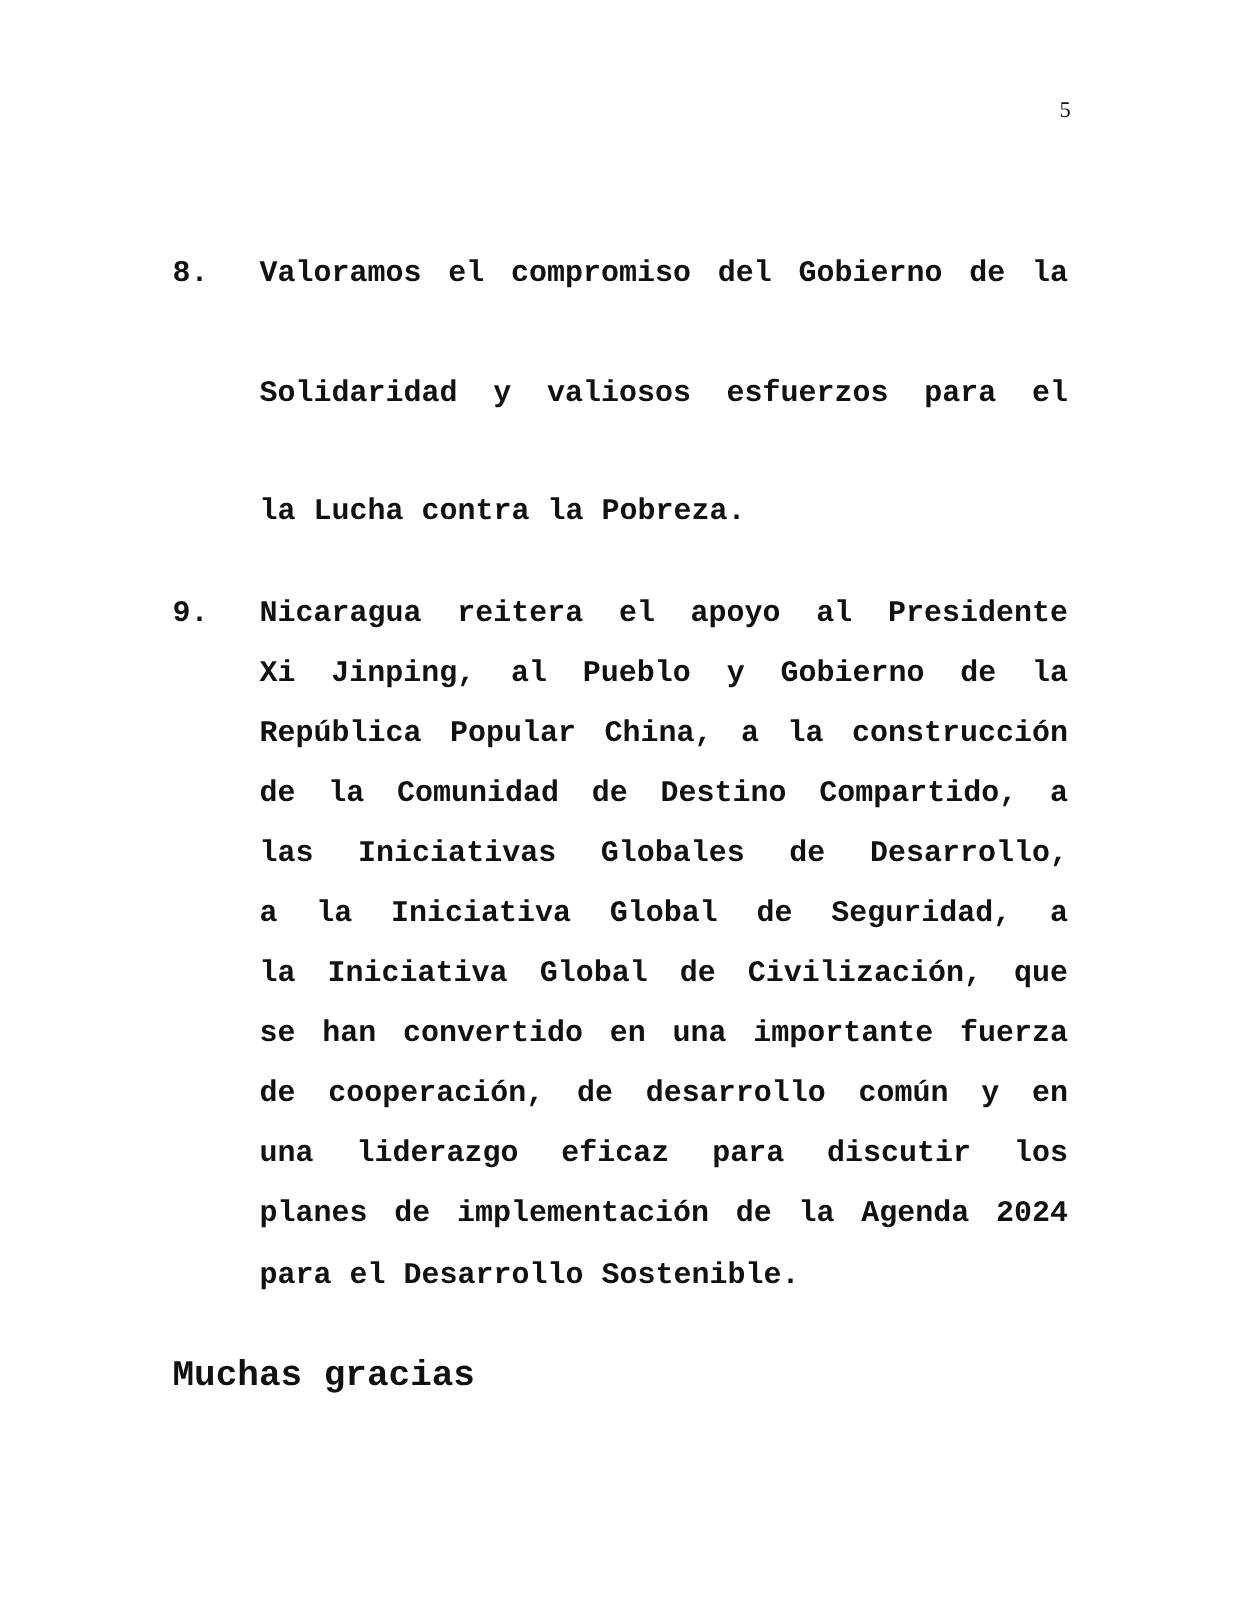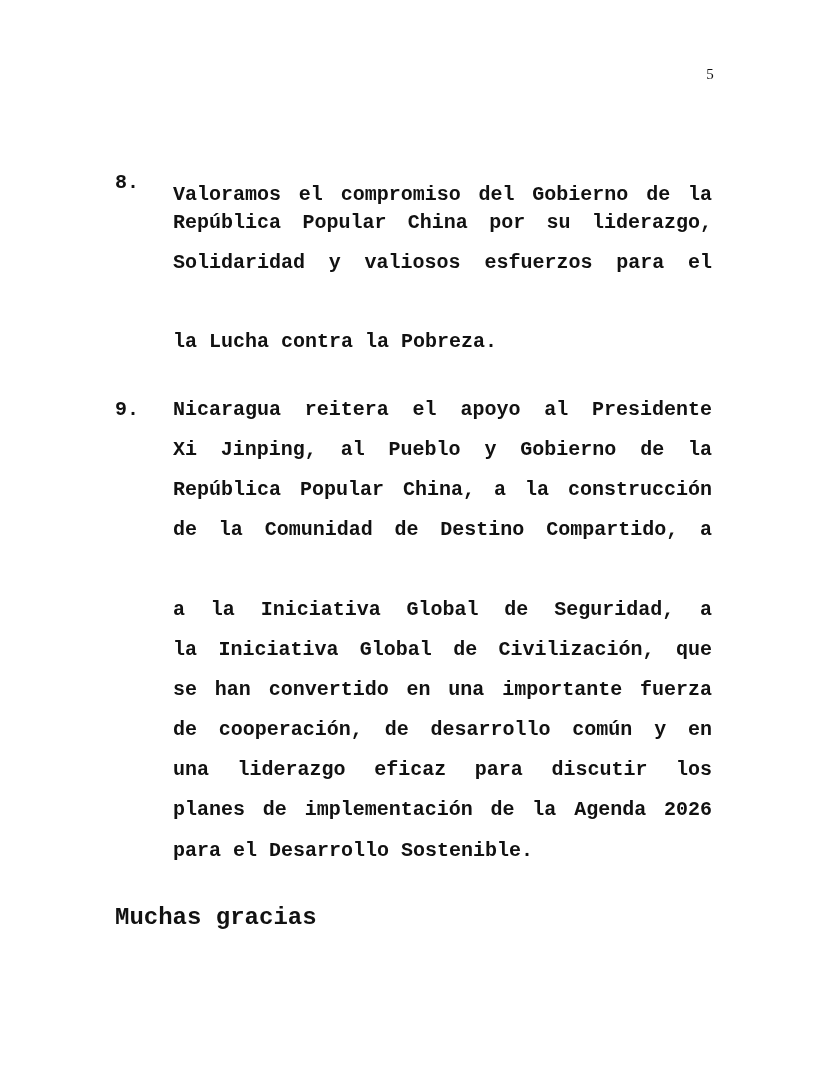--- a/index.html
+++ b/index.html
@@ -63,34 +63,34 @@
       white-space: nowrap;
     }
   </style>
 </head>
 <body>
 
 <div class="page-number">5</div>
 
 <div class="para" style="top:163px; height:200px;">
   <span class="item-num">8.</span>
-  <div class="line" style="top:12px;">Valoramos el compromiso del Gobierno de la</div>
-  <div class="line" style="top:40px;">República Popular China por su liderazgo,</div>
+  <div class="line" style="top:0px;">Valoramos el compromiso del Gobierno de la</div>
   <div class="line" style="top:79.5px;">Solidaridad y valiosos esfuerzos para el</div>
   <div class="line last" style="top:159px;">la Lucha contra la Pobreza.</div>
 </div>
 
 <div class="para" style="top:390px; height:480px;">
   <span class="item-num">9.</span>
   <div class="line" style="top:40px;">Xi Jinping, al Pueblo y Gobierno de la</div>
   <div class="line" style="top:0px;">Nicaragua reitera el apoyo al Presidente</div>
   <div class="line" style="top:80px;">República Popular China, a la construcción</div>
   <div class="line" style="top:120px;">de la Comunidad de Destino Compartido, a</div>
+  <div class="line" style="top:160px;">las Iniciativas Globales de Desarrollo,</div>
   <div class="line" style="top:200px;">a la Iniciativa Global de Seguridad, a</div>
   <div class="line" style="top:240px;">la Iniciativa Global de Civilización, que</div>
   <div class="line" style="top:280px;">se han convertido en una importante fuerza</div>
   <div class="line" style="top:320px;">de cooperación, de desarrollo común y en</div>
   <div class="line" style="top:360px;">una liderazgo eficaz para discutir los</div>
-  <div class="line" style="top:400px;">planes de implementación de la Agenda 2026</div>
+  <div class="line" style="top:400px;">planes de implementación de la Agenda 2024</div>
   <div class="line last" style="top:441px;">para el Desarrollo Sostenible.</div>
 </div>
 
 <div class="closing">Muchas gracias</div>
 
 </body></html>

